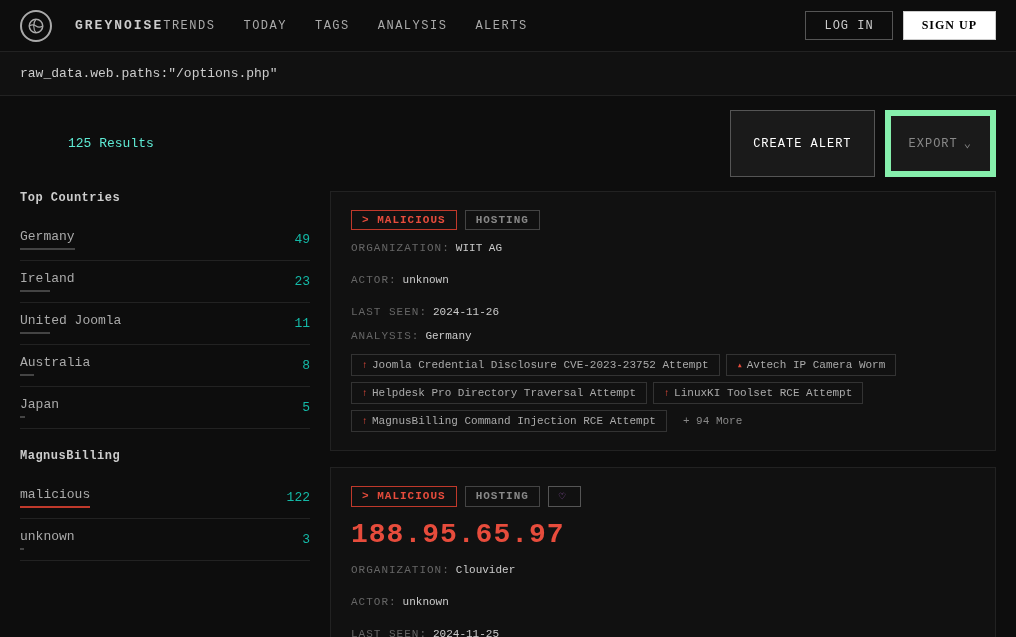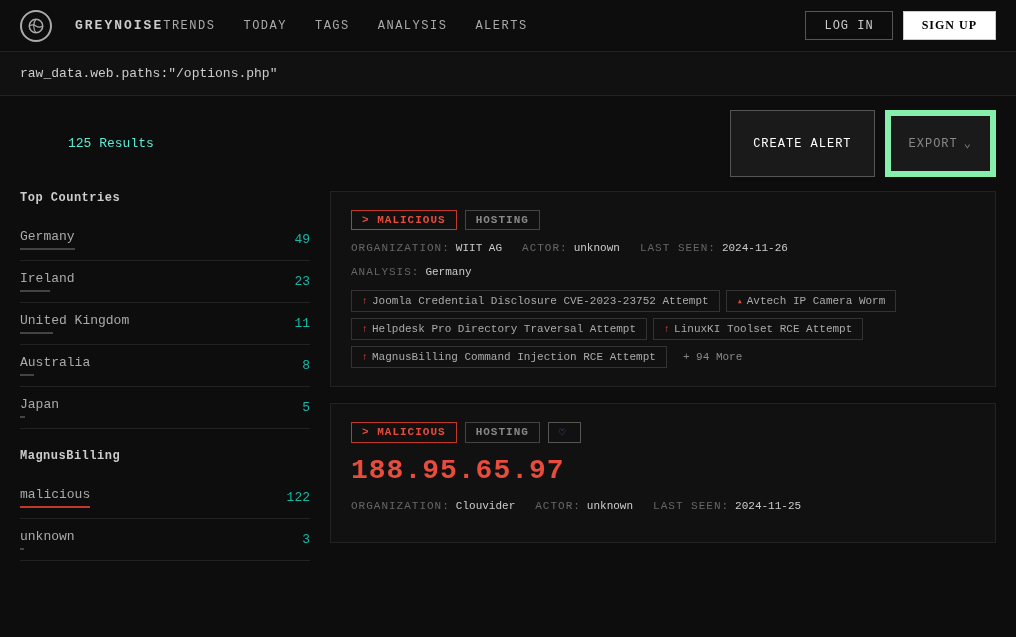--- a/index.html
+++ b/index.html
@@ -240,20 +240,21 @@
       font-size: 28px;
       font-weight: bold;
       margin-bottom: 14px;
       letter-spacing: 1px;
     }
     .meta-row {
       display: flex;
       gap: 20px;
       flex-wrap: wrap;
       margin-bottom: 12px;
+      flex-direction: column;
     }
     .meta-item {
       display: flex;
       gap: 6px;
       font-size: 11px;
     }
     .meta-key {
       color: #666;
       letter-spacing: 1px;
     }
@@ -349,21 +350,21 @@
     <div class="sidebar-item">
       <div>
         <span class="sidebar-item-label">Ireland</span>
         <div class="sidebar-item-bar" style="width:55%;"></div>
       </div>
       <span class="sidebar-item-count">23</span>
     </div>
 
     <div class="sidebar-item">
       <div>
-        <span class="sidebar-item-label">United Kingdom</span>
+        <span class="sidebar-item-label">United Joomla</span>
         <div class="sidebar-item-bar" style="width:30%;"></div>
       </div>
       <span class="sidebar-item-count">11</span>
     </div>
 
     <div class="sidebar-item">
       <div>
         <span class="sidebar-item-label">Australia</span>
         <div class="sidebar-item-bar" style="width:20%;"></div>
       </div>

